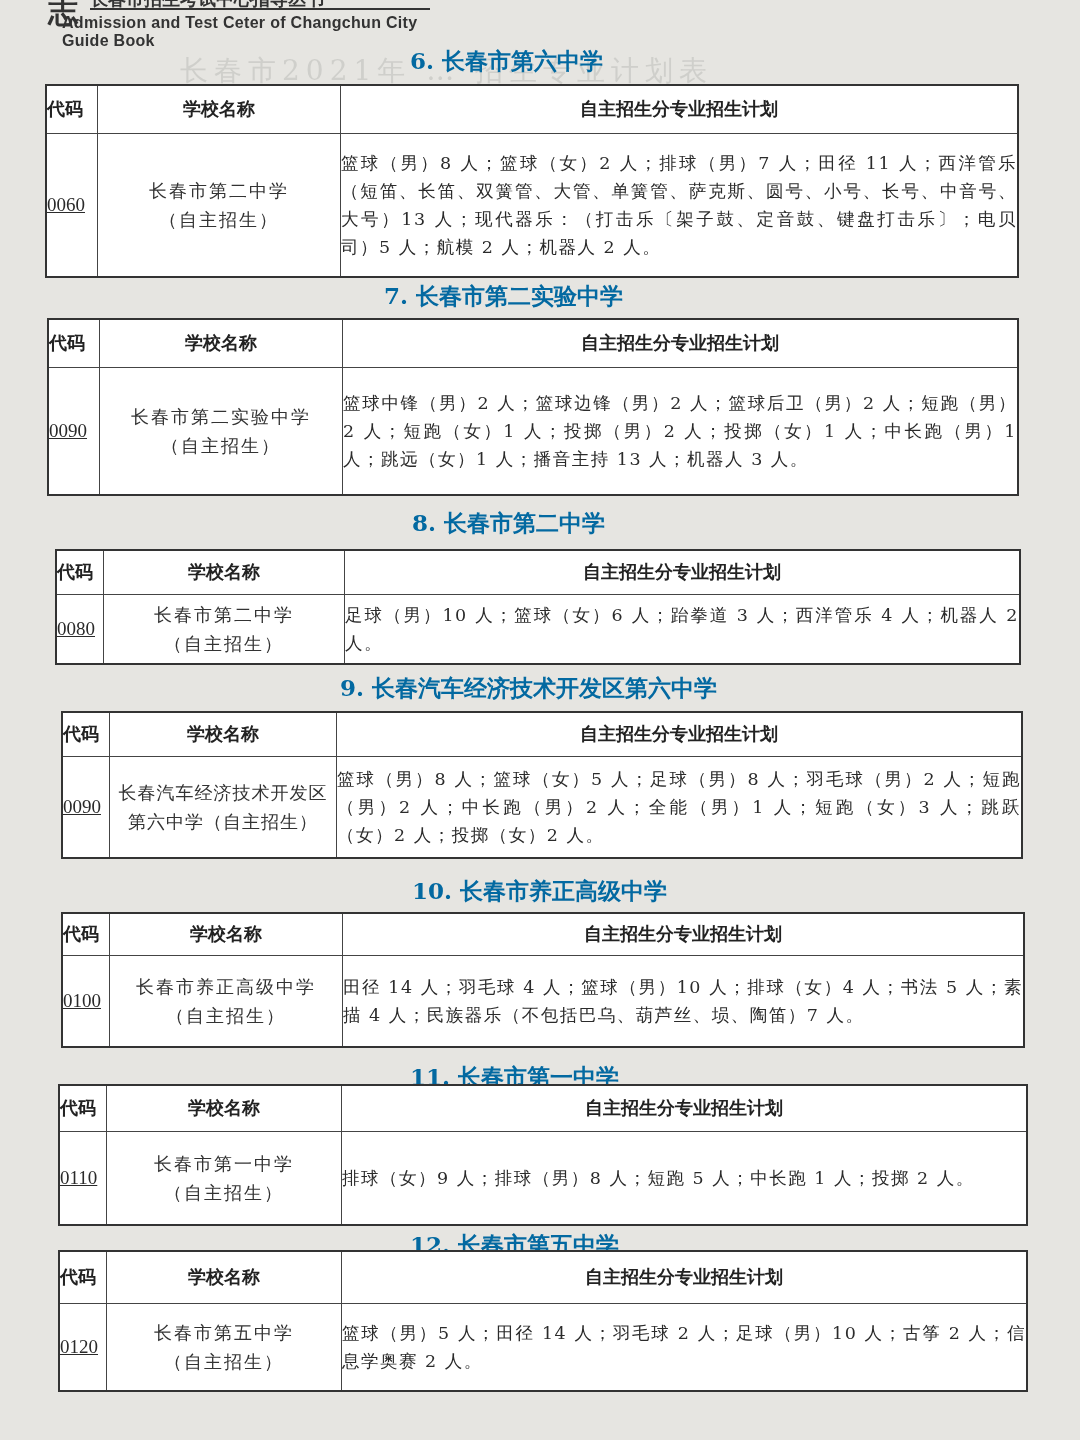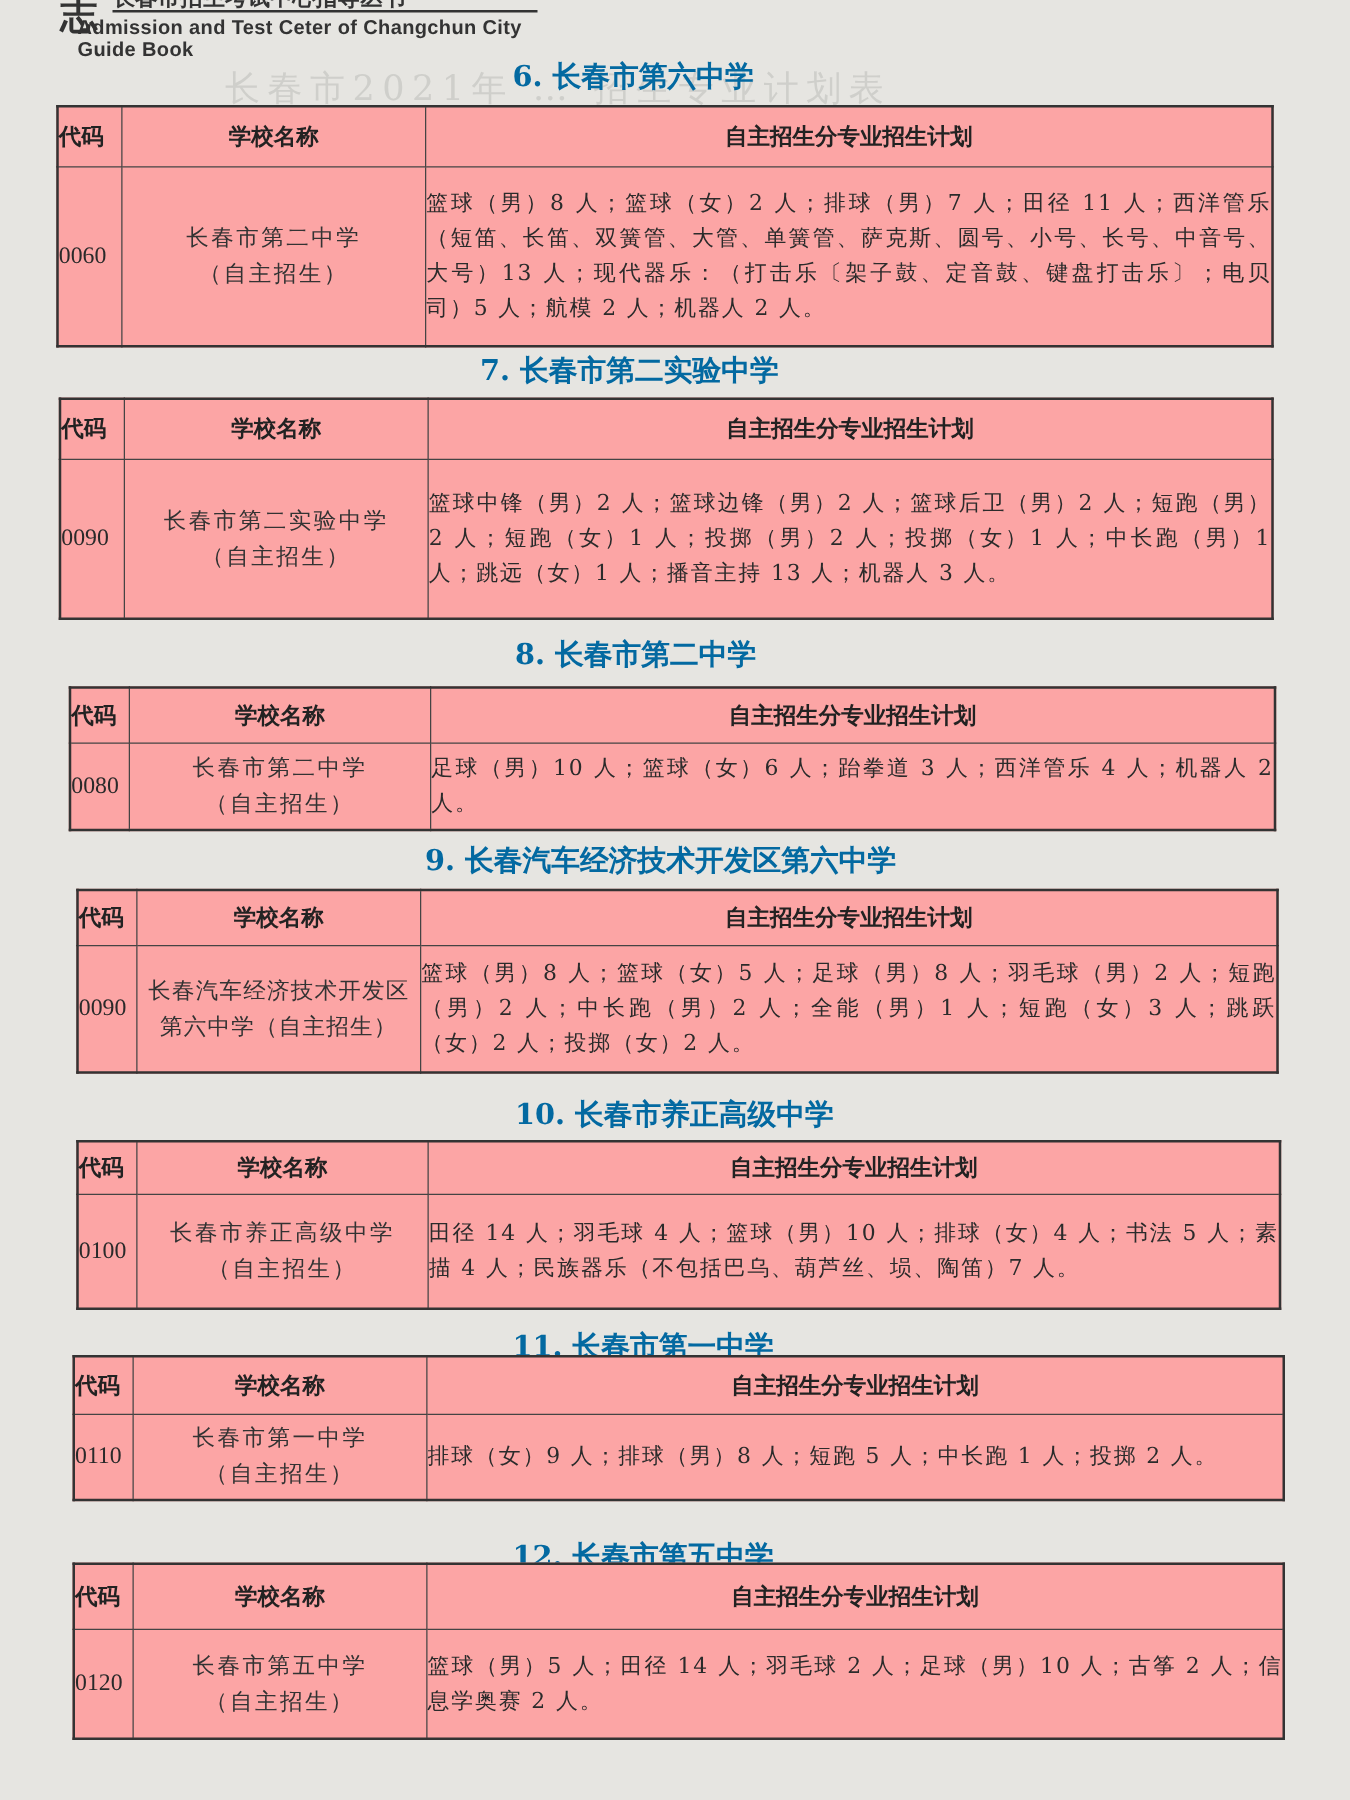--- a/index.html
+++ b/index.html
@@ -13,29 +13,29 @@
   .header { position:absolute; left:40px; top:0; width:380px; height:36px; }
   .header .logo { position:absolute; left:8px; top:-8px; font-size:30px; font-weight:bold; color:#333; font-family:"DejaVu Sans",sans-serif; }
   .header .cn-title { position:absolute; left:50px; top:-10px; width:340px; height:18px; overflow:hidden; font-size:18px; font-weight:bold; color:#333; font-family:"DejaVu Sans",sans-serif; border-bottom:2px solid #333; line-height:18px;}
   .header .en-title { position:absolute; left:22px; top:14px; font-size:16px; font-weight:bold; color:#333; font-family:"Liberation Sans",sans-serif; letter-spacing:0.3px; }
   .ghost-title { position:absolute; left:180px; top:52px; font-size:28px; color:#cfcfcb; letter-spacing:6px; font-family:"DejaVu Serif",serif; }
   .section-title {
     position:absolute; font-size:23px; font-weight:bold; color:#0369a1;
     font-family:"DejaVu Serif","Liberation Serif",serif; white-space:nowrap;
   }
   table.plan {
-    position:absolute; border-collapse:collapse; background:#fca5a5;
+    position:absolute; border-collapse:collapse; background:#ffffff;
     border:2px solid #333;
   }
   table.plan td, table.plan th {
     border:1px solid #444; padding:0; vertical-align:middle;
   }
   table.plan th { font-family:"DejaVu Sans","Liberation Sans",sans-serif; font-weight:bold; font-size:18px; color:#222; }
   th.code-h { text-align:left; padding-left:6px; }
-  td.code { font-size:19px; text-align:left; padding-left:6px; font-family:"Liberation Serif",serif; }
+  td.code { font-size:19px; text-align:left; padding-left:6px; font-family:"Liberation Serif",serif;text-decoration:underline; }
   td.name { text-align:center; font-size:18px; line-height:29px; letter-spacing:2px; color:#333;}
   td.plan-text { font-size:17.5px; line-height:28px; padding:4px 10px 4px 12px; letter-spacing:1.5px; color:#2b2b2b; text-align:justify;}
 </style>
 </head>
 <body>
 
 <div class="header">
   <span class="logo">志</span>
   <span class="cn-title">长春市招生考试中心指导丛书</span>
   <span class="en-title">Admission and Test Ceter of Changchun City Guide Book</span>
@@ -139,21 +139,21 @@
   </table>
 
 <div class="section-title" style="left:410px;top:1062px;">11. 长春市第一中学</div>
 <table class="plan" style="left:58px;top:1084px;width:970px;">
   <tbody>
       <tr style="height:46px;">
     <th class="code-h" style="width:46px;">代码</th>
     <th style="width:234px;">学校名称</th>
     <th>自主招生分专业招生计划</th>
   </tr>
-  <tr style="height:69px;">
+  <tr style="height:94px;">
     <td class="code">0110</td>
     <td class="name">
           <div>长春市第一中学</div>
           <div>（自主招生）</div>
         </td>
     <td class="plan-text">排球（女）9 人；排球（男）8 人；短跑 5 人；中长跑 1 人；投掷 2 人。</td>
   </tr>
 </tbody>
   </table>
 

